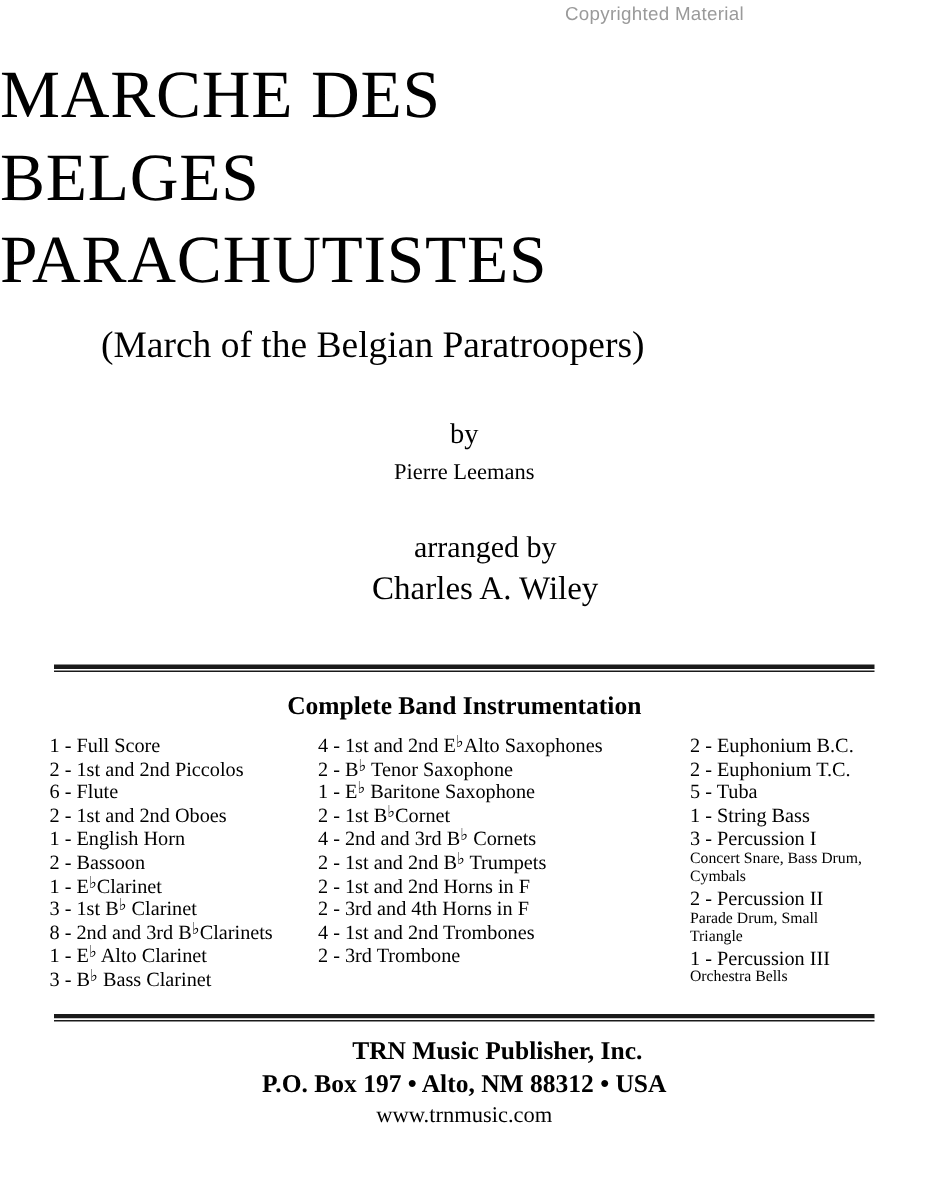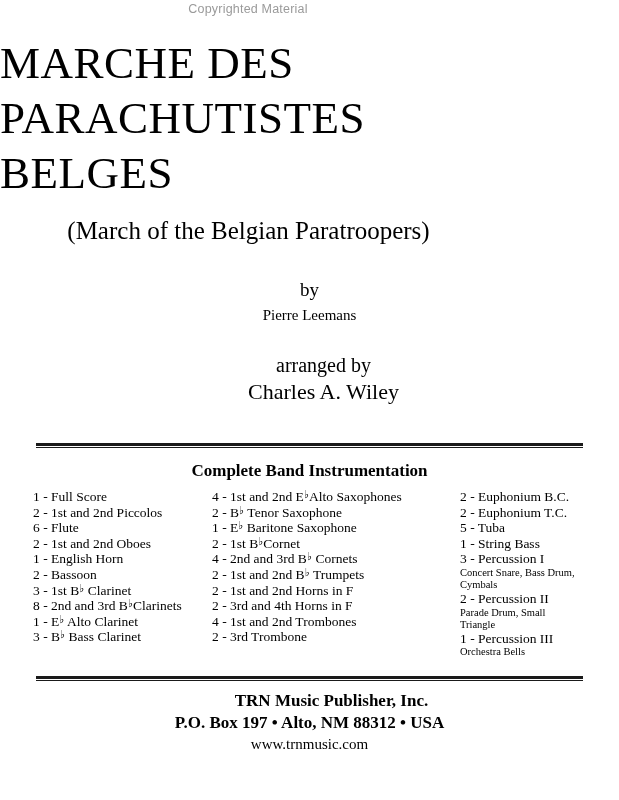--- a/index.html
+++ b/index.html
@@ -20,21 +20,21 @@
     inset: 0;
     background: #ffffff;
   }
 
   
   .watermark {
     position: absolute;
     top: 2px;
     left: 0;
     width: 496px;
-    text-align: center;
+    text-align: right;
     font-family: "Liberation Sans", "DejaVu Sans", sans-serif;
     font-size: 12.5px;
     color: #9a9a9a;
     letter-spacing: 0.2px;
   }
 
   
   .title-block {
     position: absolute;
     top: 36px;
@@ -184,22 +184,22 @@
 </style>
 </head>
 <body>
 
 <div class="page">
 
   <div class="watermark">Copyrighted Material</div>
 
   <div class="title-block">
     <div class="title-line">MARCHE DES</div>
+    <div class="title-line">BELGES</div>
     <div class="title-line">PARACHUTISTES</div>
-    <div class="title-line">BELGES</div>
   </div>
 
   <div class="subtitle">(March of the Belgian Paratroopers)</div>
 
   <div class="composer-block">
     <div class="composer-by">by</div>
     <div class="composer-name">Pierre Leemans</div>
   </div>
 
   <div class="arranger-block">
@@ -216,20 +216,21 @@
   <div class="instr-heading">Complete Band Instrumentation</div>
 
   <div class="instr-columns">
     <div class="col col-1">
         <div class="instr-item">1 - Full Score</div>
         <div class="instr-item">2 - 1st and 2nd Piccolos</div>
         <div class="instr-item">6 - Flute</div>
         <div class="instr-item">2 - 1st and 2nd Oboes</div>
         <div class="instr-item">1 - English Horn</div>
         <div class="instr-item">2 - Bassoon</div>
+        <div class="instr-item">1 - E<span class="flat">♭</span>Clarinet</div>
         <div class="instr-item">3 - 1st B<span class="flat">♭</span> Clarinet</div>
         <div class="instr-item">8 - 2nd and 3rd B<span class="flat">♭</span>Clarinets</div>
         <div class="instr-item">1 - E<span class="flat">♭</span> Alto Clarinet</div>
         <div class="instr-item">3 - B<span class="flat">♭</span> Bass Clarinet</div>
       </div>
     <div class="col col-2">
         <div class="instr-item">4 - 1st and 2nd E<span class="flat">♭</span>Alto Saxophones</div>
         <div class="instr-item">2 - B<span class="flat">♭</span> Tenor Saxophone</div>
         <div class="instr-item">1 - E<span class="flat">♭</span> Baritone Saxophone</div>
         <div class="instr-item">2 - 1st B<span class="flat">♭</span>Cornet</div>

